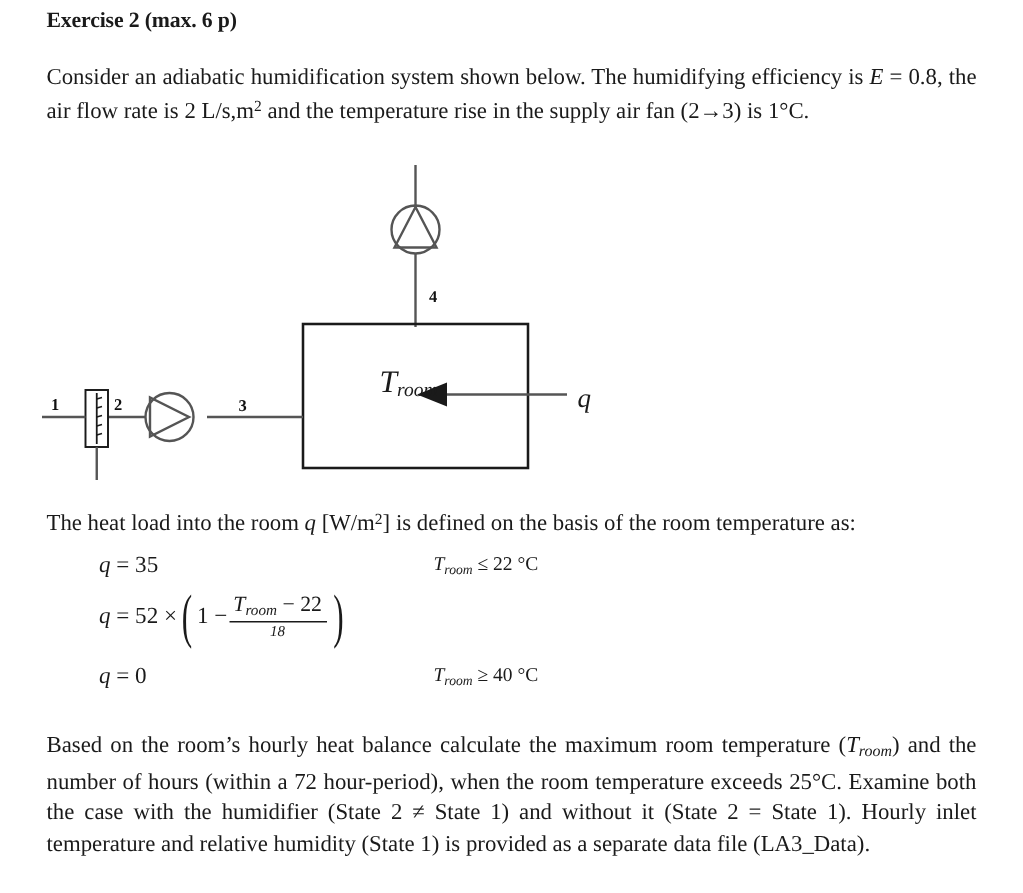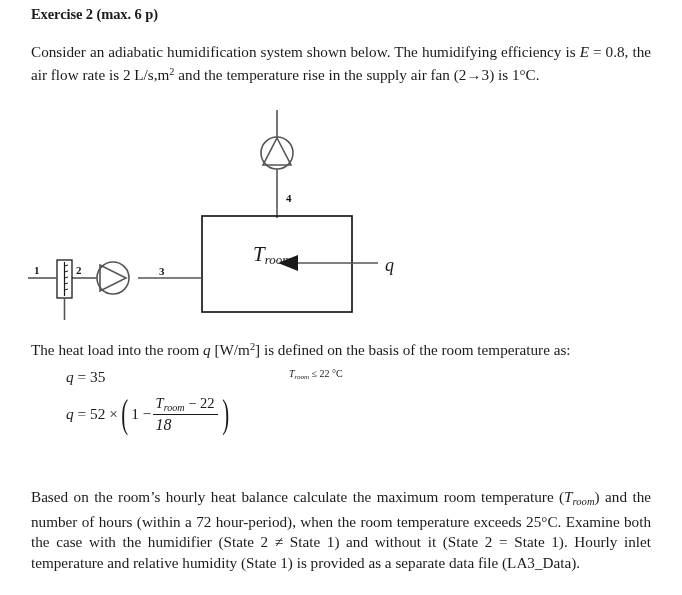--- a/index.html
+++ b/index.html
@@ -91,21 +91,21 @@
     top: 0;
     white-space: nowrap;
     font-size: 15.4px;
     margin-left: 35px;
   }
   .eq-rhs {
     position: absolute;
     left: 258px;
     top: 0;
     white-space: nowrap;
-    font-size: 10px;
+    font-size: 13px;
   }
   #eq-row-1 { top: 0px; }
   #eq-row-2 { top: 28px; }
   #eq-row-3 { top: 74px; }
 
   
   .frac-expr {
     display: inline-block;
     vertical-align: middle;
     white-space: nowrap;
@@ -116,36 +116,36 @@
     line-height: 0;
     vertical-align: middle;
     transform: scaleX(0.52);
     font-family: "Liberation Serif", serif;
     position: relative;
     top: -1px;
   }
   .frac {
     display: inline-block;
     vertical-align: middle;
-    text-align: left;
+    text-align: center;
     position: relative;
     top: -1px;
     margin: 0 1px;
   }
   .frac .num {
     display: block;
     padding: 0 3px 1px 3px;
     border-bottom: 1.1px solid #1a1a1a;
     font-size: 14.5px;
     white-space: nowrap;
   }
   .frac .den {
     display: block;
     padding: 1px 3px 0 3px;
-    font-size: 16px;
+    font-size: 10px;
     font-style: italic;
   }
 
   
   #diagram {
     position: absolute;
     left: 0;
     top: 108px;
     width: 682px;
     height: 220px;
@@ -245,18 +245,22 @@
 
     <div class="eq-row" id="eq-row-1">
       <div class="eq-lhs"><i>q</i><span> = 35</span></div>
       <div class="eq-rhs"><i>T</i><span class="sub">room</span><span> ≤ 22 °C</span></div>
     </div>
 
     <div class="eq-row" id="eq-row-2">
       <div class="eq-lhs"><i>q</i><span> = 52 ×</span><span class="frac-expr"><span class="paren">(</span><span>1 −</span><span class="frac"><span class="num"><i>T</i><span class="sub">room</span><span> − 22</span></span><span class="den">18</span></span><span class="paren">)</span></span></div>
     </div>
 
+    <div class="eq-row" id="eq-row-3">
+      <div class="eq-lhs"><i>q</i><span> = 0</span></div>
+      <div class="eq-rhs"><i>T</i><span class="sub">room</span><span> ≥ 40 °C</span></div>
+    </div>
 
   </div>
 
   <div class="para" id="task-para"><span>Based on the room’s hourly heat balance calculate the maximum room temperature (</span><i>T</i><span class="sub">room</span><span>) and the number of hours (within a 72 hour-period), when the room temperature exceeds 25°C. Examine both the case with the humidifier (State 2 ≠ State 1) and without it (State 2 = State 1). Hourly inlet temperature and relative humidity (State 1) is provided as a separate data file (LA3_Data).</span></div>
 
 </div>
 
 </body></html>

